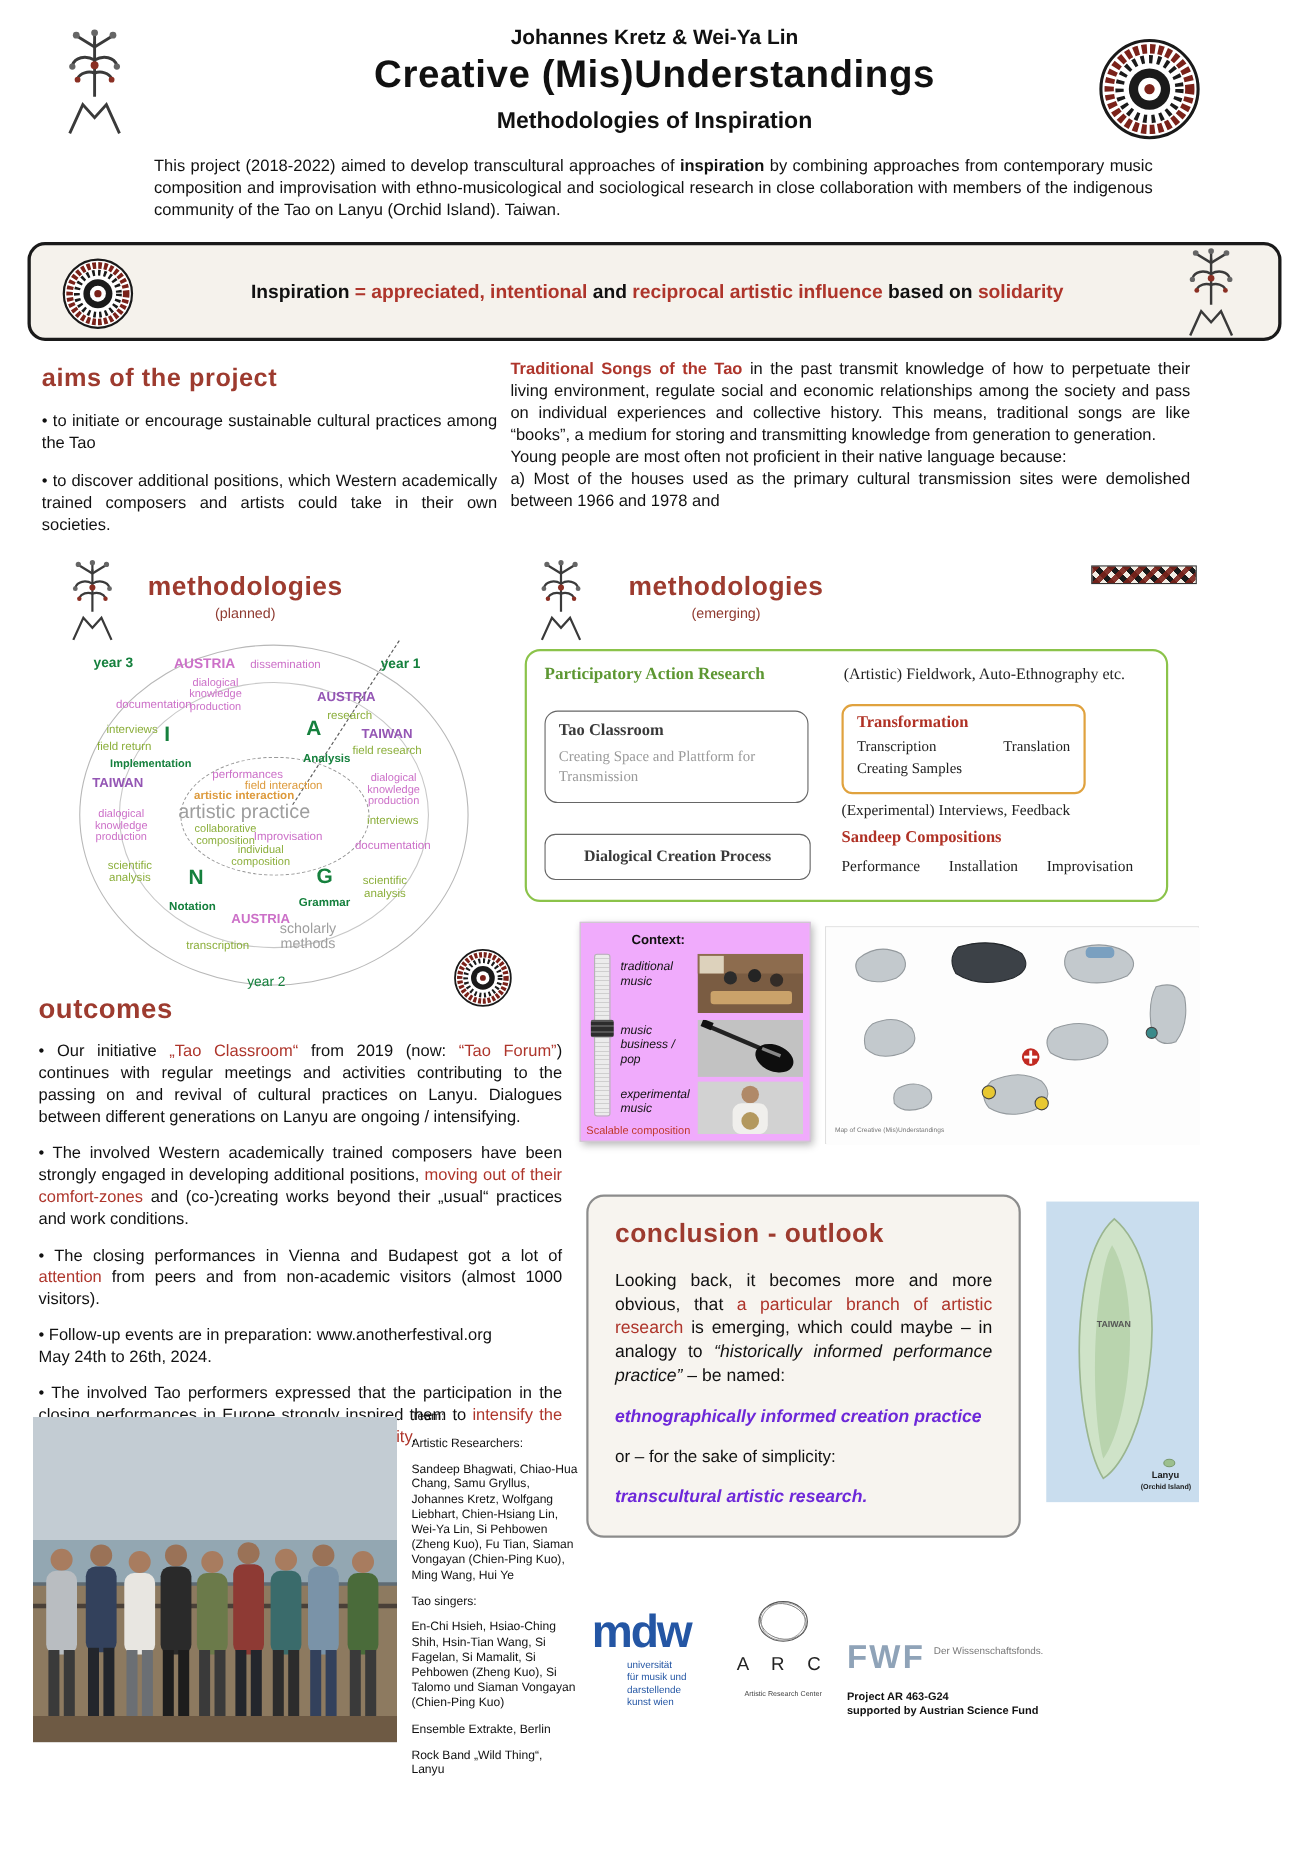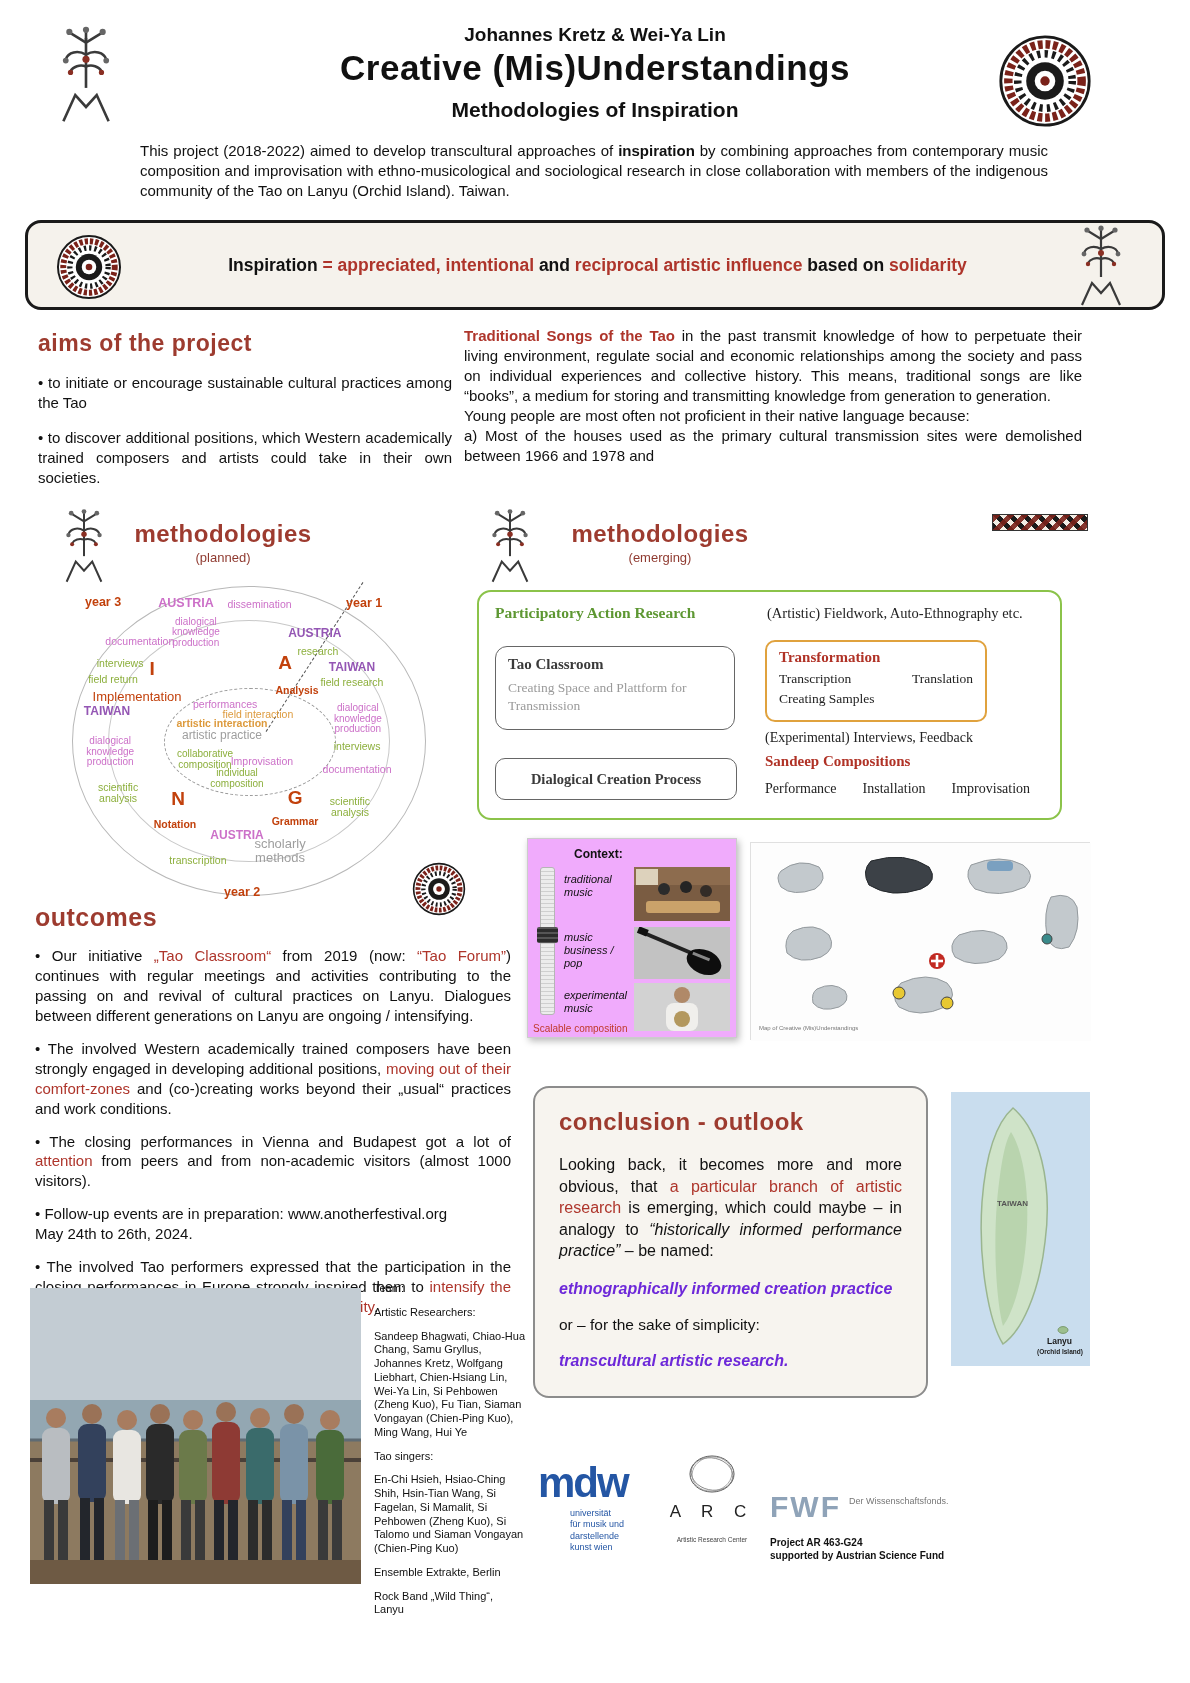--- a/index.html
+++ b/index.html
@@ -39,21 +39,21 @@
   .meth-sub{font-size:13px;color:#8f3a30}
 
   
   .diagram{left:62px;top:582px;width:395px;height:330px}
   .ellipse{position:absolute;border-radius:50%;border:1.5px solid #b8b8b8}
   .ellipse-outer{left:10px;top:4px;width:354px;height:310px}
   .ellipse-mid{left:46px;top:38px;width:282px;height:242px;border-color:#c8c8c8;border-width:1px}
   .ellipse-inner{left:102px;top:106px;width:172px;height:108px;border:1.2px dashed #9a9a9a}
   .diag-dash{position:absolute;left:252px;top:-14px;height:178px;width:0;border-left:1.5px dashed #555;transform:rotate(33deg)}
   .dlabel{position:absolute;transform:translateX(-50%);white-space:pre-line;text-align:center;line-height:1.08}
-  .c-pk{color:#cc70c8}.c-gn{color:#8caf3c}.c-pu{color:#9456b4}.c-bk{color:#c2410c}.c-gy{color:#9e9e9e}.c-og{color:#dd9a3c}
+  .c-pk{color:#cc70c8}.c-gn{color:#8caf3c}.c-pu{color:#9456b4}.c-bk{color:#15803d}.c-gy{color:#9e9e9e}.c-og{color:#dd9a3c}
 
   
   .pattern-strip{left:992px;top:514px;width:96px;height:17px;border:1px solid #333;
     background:repeating-linear-gradient(135deg,rgba(122,34,26,.9) 0 5px,rgba(242,237,228,0) 5px 10px),
                repeating-linear-gradient(45deg,#1a1a1a 0 5px,#f2ede4 5px 10px)}
   .green-box{left:477px;top:590px;width:585px;height:230px;border:2.5px solid #8bc34a;border-radius:14px;background:#fff}
   .par-h{position:absolute;left:16px;top:12px;font-size:15.5px;font-weight:bold;color:#5d9732}
   .fieldwork{position:absolute;left:288px;top:13px;font-size:14.5px;color:#222}
   .tao-box{position:absolute;left:16px;top:54px;width:240px;height:84px;border:1.5px solid #666;border-radius:12px;padding:9px 12px}
   .tao-box .t{font-size:15px;font-weight:bold;color:#3a3a3a;margin-bottom:6px}
@@ -212,29 +212,29 @@
       <span class="dlabel c-pu" style="left: 64%; top: 13.5%; font-size: 12px; font-weight: bold;">AUSTRIA</span>
       <span class="dlabel c-pk" style="left: 19.7%; top: 16.5%; font-size: 10.5px;">documentation</span>
       <span class="dlabel c-gn" style="left: 64.8%; top: 19.5%; font-size: 10.5px;">research</span>
       <span class="dlabel c-gn" style="left: 14.7%; top: 23%; font-size: 10.5px;">interviews</span>
       <span class="dlabel c-gn" style="left: 12.9%; top: 28%; font-size: 10.5px;">field return</span>
       <span class="dlabel c-bk" style="left: 22.8%; top: 23.2%; font-size: 19px; font-weight: bold;">I</span>
       <span class="dlabel c-bk" style="left: 56.5%; top: 21.4%; font-size: 19px; font-weight: bold;">A</span>
       <span class="dlabel c-pu" style="left: 73.4%; top: 23.8%; font-size: 12px; font-weight: bold;">TAIWAN</span>
       <span class="dlabel c-bk" style="left: 59.5%; top: 31.2%; font-size: 10.5px; font-weight: bold;">Analysis</span>
       <span class="dlabel c-gn" style="left: 73.4%; top: 28.8%; font-size: 10.5px;">field research</span>
-      <span class="dlabel c-bk" style="left: 19%; top: 32.6%; font-size: 13px; font-weight: normal;">Implementation</span>
+      <span class="dlabel c-bk" style="left: 19%; top: 32.6%; font-size: 10px; font-weight: bold;">Implementation</span>
       <span class="dlabel c-pu" style="left: 11.4%; top: 37.2%; font-size: 12px; font-weight: bold;">TAIWAN</span>
       <span class="dlabel c-pk" style="left: 41.3%; top: 35.4%; font-size: 10.5px;">performances</span>
       <span class="dlabel c-og" style="left: 49.6%; top: 38.4%; font-size: 10.5px;">field interaction</span>
       <span class="dlabel c-pk" style="left: 74.9%; top: 36.6%; font-size: 10px;">dialogical
 knowledge
 production</span>
       <span class="dlabel c-og" style="left: 40.5%; top: 41.2%; font-size: 10.5px; font-weight: bold;">artistic interaction</span>
-      <span class="dlabel c-gy" style="left: 40.5%; top: 44.4%; font-size: 12px;">artistic practice</span>
+      <span class="dlabel c-gy" style="left: 40.5%; top: 44.4%; font-size: 18px;">artistic practice</span>
       <span class="dlabel c-pk" style="left: 12.2%; top: 46.6%; font-size: 10px;">dialogical
 knowledge
 production</span>
       <span class="dlabel c-gn" style="left: 74.7%; top: 48.2%; font-size: 10.5px;">interviews</span>
       <span class="dlabel c-gn" style="left: 36.2%; top: 50.6%; font-size: 10px;">collaborative
 composition</span>
       <span class="dlabel c-pk" style="left: 50.6%; top: 52.8%; font-size: 10.5px;">Improvisation</span>
       <span class="dlabel c-pk" style="left: 74.7%; top: 55.2%; font-size: 10.5px;">documentation</span>
       <span class="dlabel c-gn" style="left: 44.3%; top: 56.4%; font-size: 10px;">individual
 composition</span>
@@ -243,21 +243,21 @@
       <span class="dlabel c-bk" style="left: 29.4%; top: 62.8%; font-size: 19px; font-weight: bold;">N</span>
       <span class="dlabel c-bk" style="left: 59%; top: 62.4%; font-size: 19px; font-weight: bold;">G</span>
       <span class="dlabel c-gn" style="left: 72.9%; top: 64.8%; font-size: 10.5px;">scientific
 analysis</span>
       <span class="dlabel c-bk" style="left: 28.6%; top: 71.8%; font-size: 10.5px; font-weight: bold;">Notation</span>
       <span class="dlabel c-bk" style="left: 59%; top: 71%; font-size: 10.5px; font-weight: bold;">Grammar</span>
       <span class="dlabel c-pk" style="left: 44.3%; top: 74.8%; font-size: 12px; font-weight: bold;">AUSTRIA</span>
       <span class="dlabel c-gy" style="left: 55.2%; top: 77.2%; font-size: 13px;">scholarly
 methods</span>
       <span class="dlabel c-gn" style="left: 34.4%; top: 82.8%; font-size: 10.5px;">transcription</span>
-      <span class="dlabel c-bk" style="left: 45.6%; top: 92.2%; font-size: 12.5px; font-weight: bold;">year 2</span>
+      <span class="dlabel c-bk" style="left: 45.6%; top: 92.2%; font-size: 12.5px; font-weight: normal;">year 2</span>
     </div>
 
   <svg class="abs" style="left:478px;top:508px;width:64px;height:78px" viewBox="0 0 70 84">
       <use href="#def-tao"></use>
     </svg>
   <div class="abs sec-h meth-h center" style="left:545px;top:520px;width:230px">methodologies</div>
   <div class="abs meth-sub center" style="left:545px;top:550px;width:230px">(emerging)</div>
   <div class="abs pattern-strip"></div>
 
   <div class="abs green-box serif">

